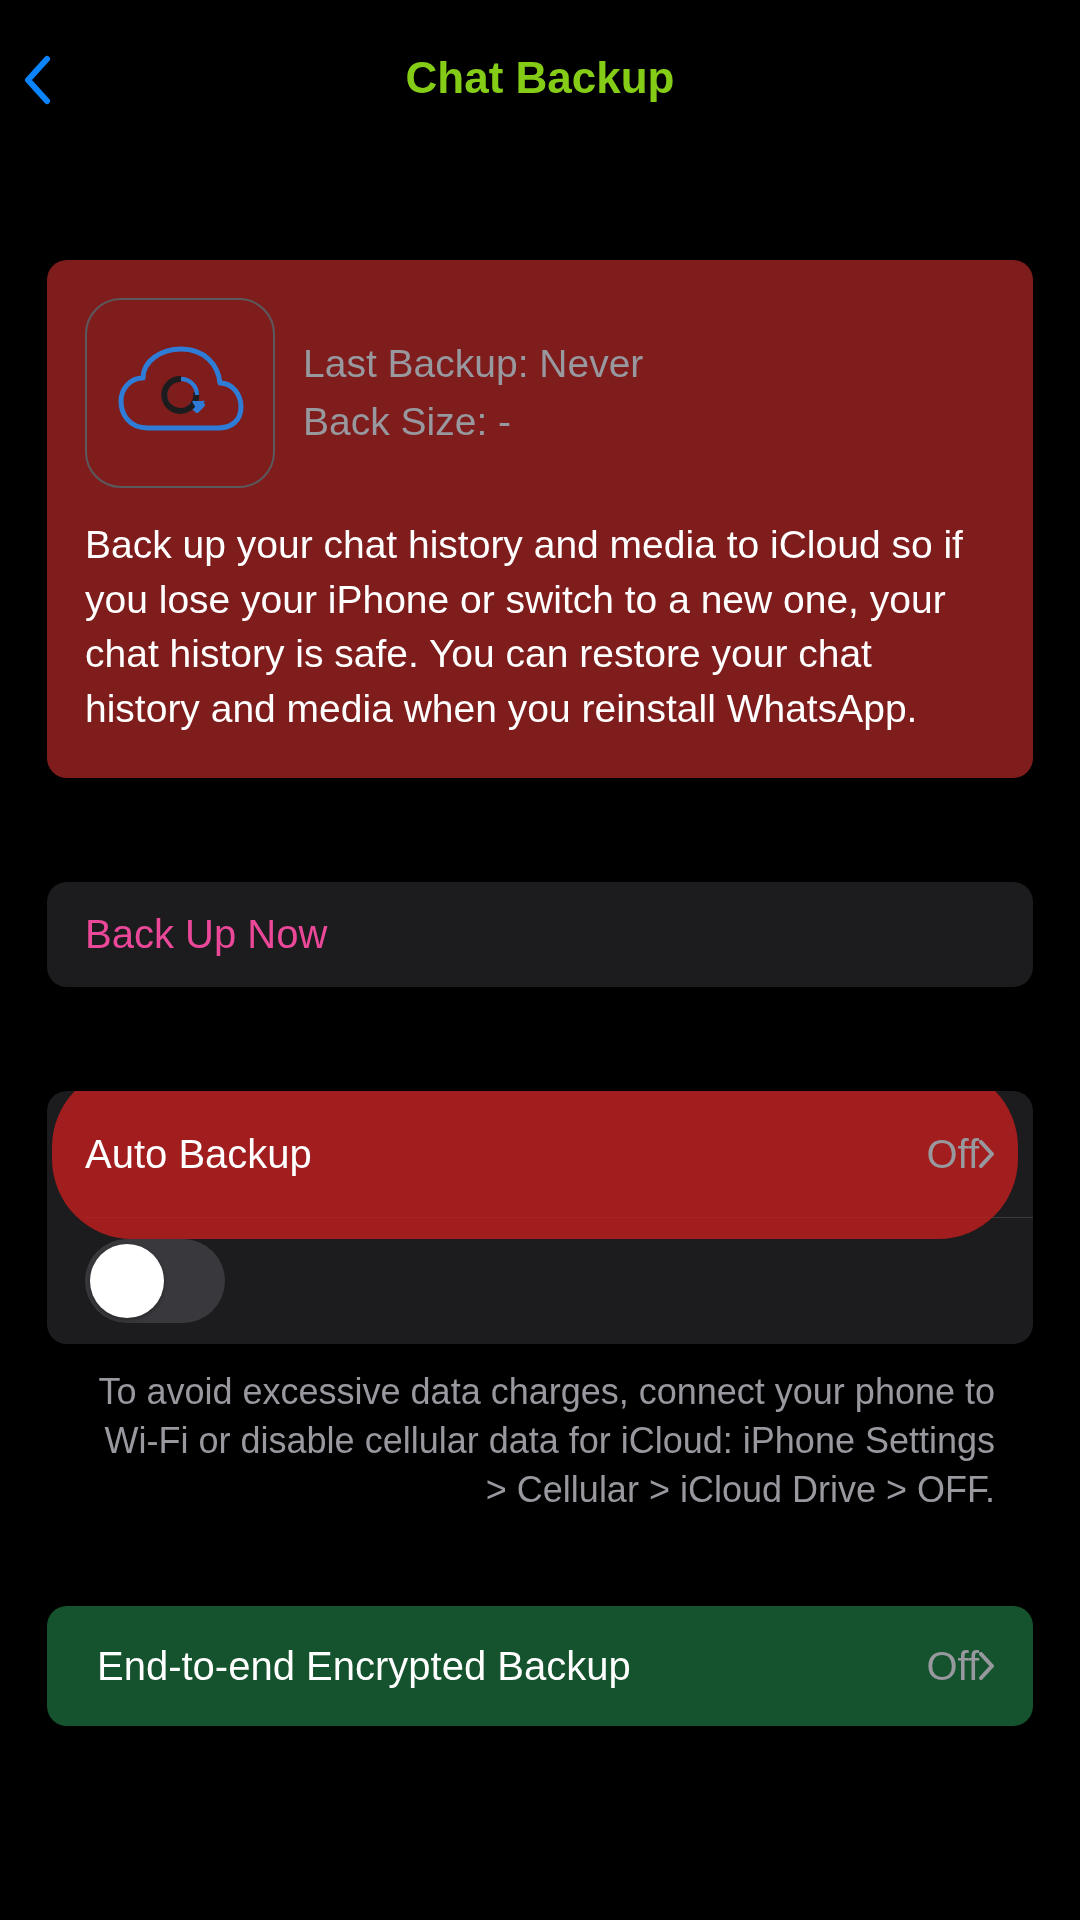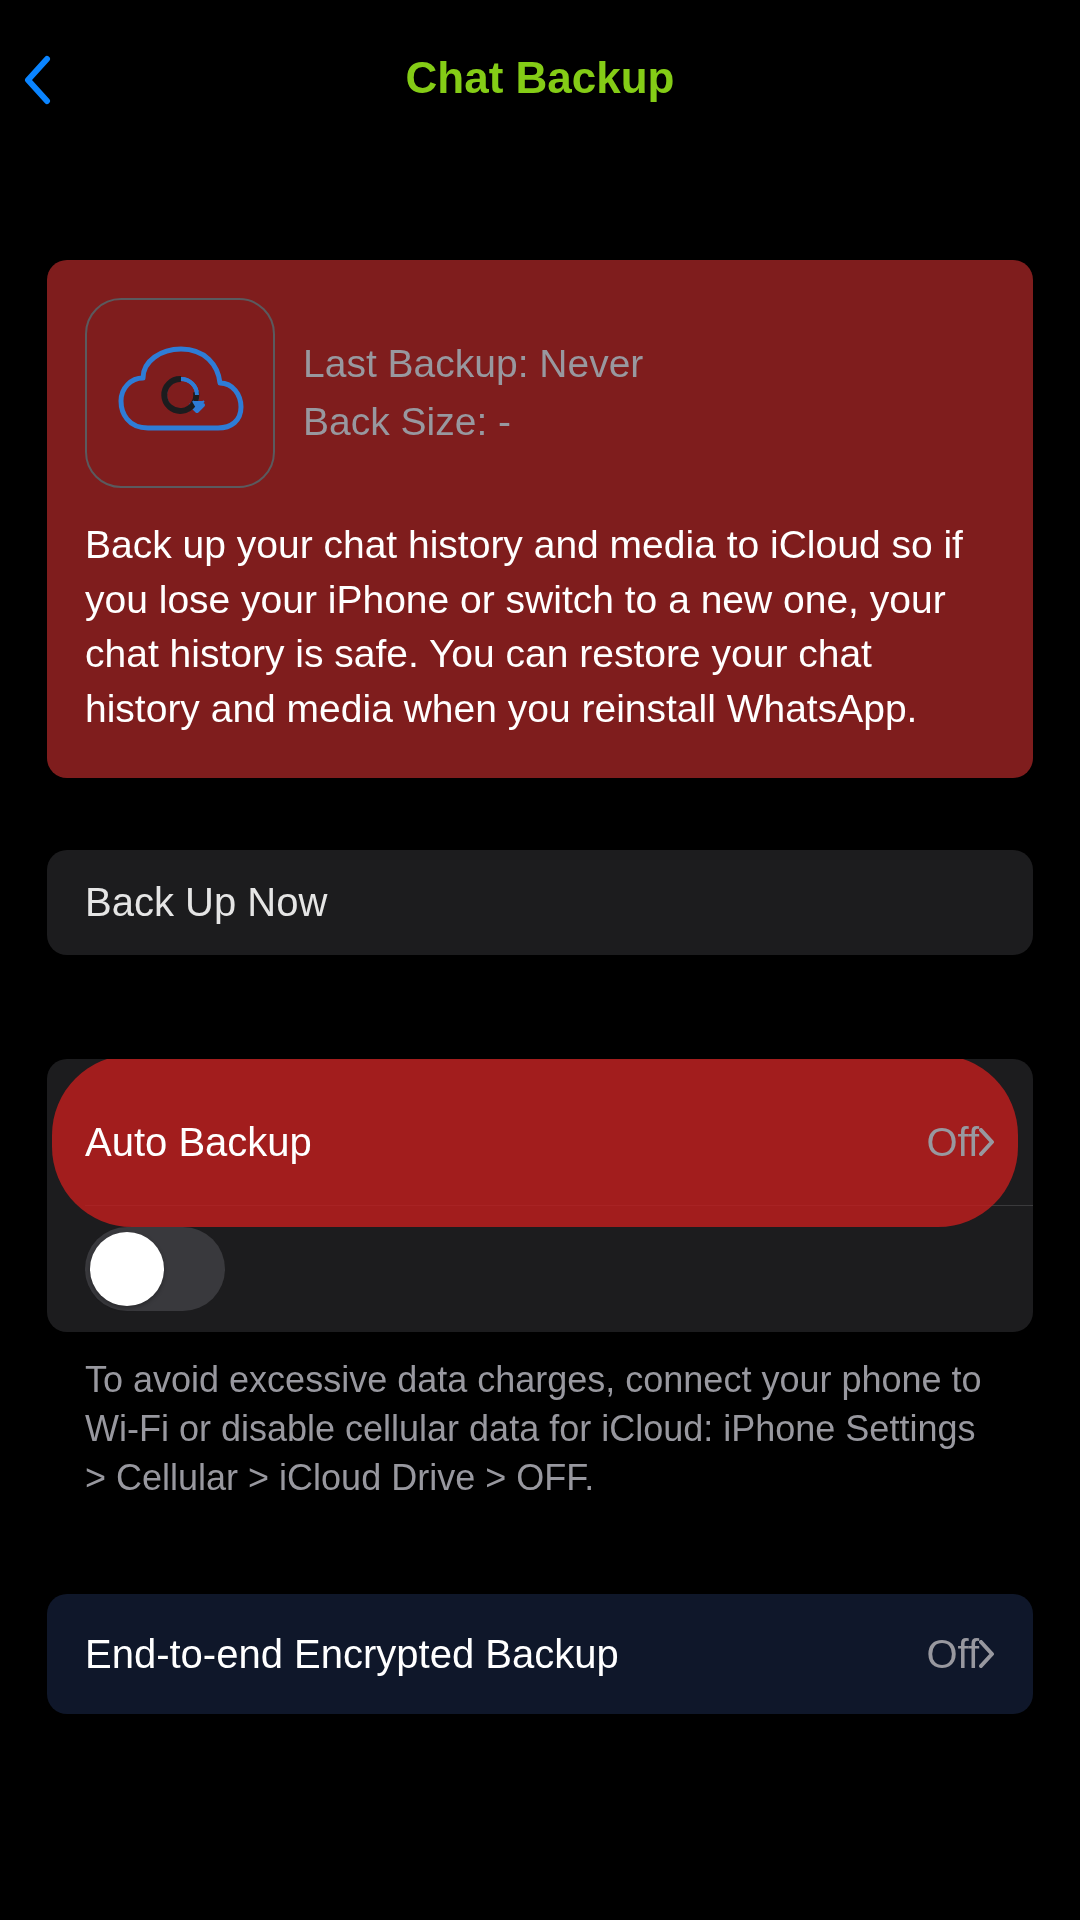--- a/index.html
+++ b/index.html
@@ -76,45 +76,44 @@
     }
     .card-desc {
       padding: 30px 38px 42px 38px;
       font-size: 39px;
       line-height: 1.4;
       color: #fff;
     }
     .action-row {
       background: #1c1c1e;
       border-radius: 20px;
-      margin-top: 72px;
+      margin-top: 104px;
       padding: 30px 38px;
       font-size: 40px;
-      color: #e5e5e5;
+      color: #ec4899;
       cursor: pointer;
     }
     .group {
       margin-top: 104px;
       background: #1c1c1e;
       border-radius: 20px;
       overflow: hidden;
     }
     .row {
       display: flex;
       align-items: center;
       justify-content: space-between;
       padding: 0 38px;
       height: 126px;
       font-size: 40px;
       color: #fff;
       cursor: pointer;
     }
     .row-highlight {
       position: relative;
-      margin-top: 20px;
     }
     .row-highlight::before {
       content: "";
       position: absolute;
       left: 5px;
       right: 15px;
       top: -24px;
       bottom: -22px;
       background: rgba(200, 30, 30, 0.78);
       border-radius: 80px;
@@ -157,25 +156,27 @@
       background: #fff;
       border-radius: 50%;
       box-shadow: 0 2px 4px rgba(0,0,0,0.3);
     }
     .footer-note {
       margin-top: 24px;
       padding: 0 38px;
       font-size: 36px;
       line-height: 1.35;
       color: #98989f;
+      text-align: right;
     }
     .group-small {
       margin-top: 92px;
-      background: #0f172a;
-      border-radius: 20px;
+      background: #14532d;
+      border-radius: 20px;
+      padding-left: 12px;
     }
     .row-small {
       display: flex;
       align-items: center;
       justify-content: space-between;
       padding: 0 38px;
       height: 120px;
       font-size: 40px;
       color: #fff;
       cursor: pointer;

